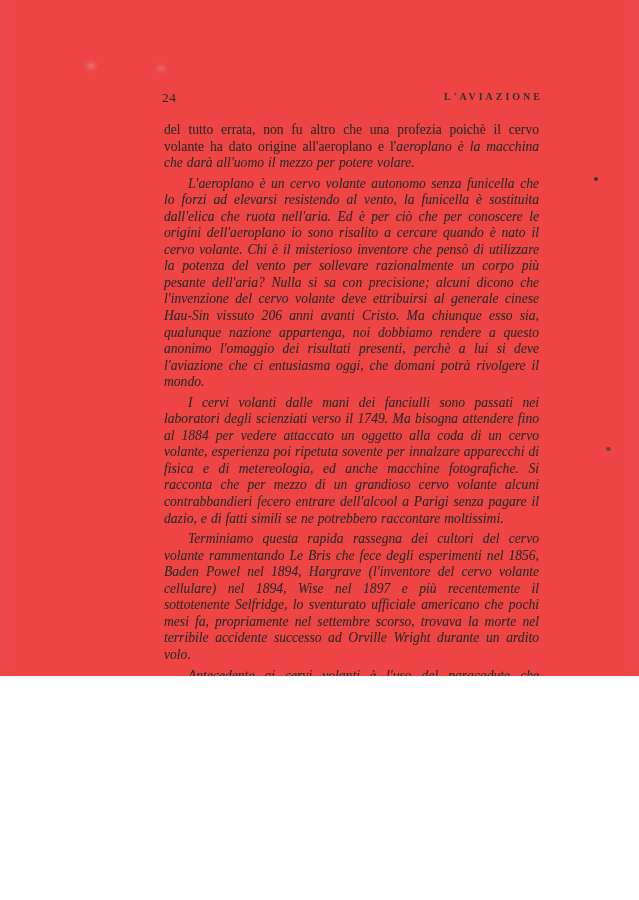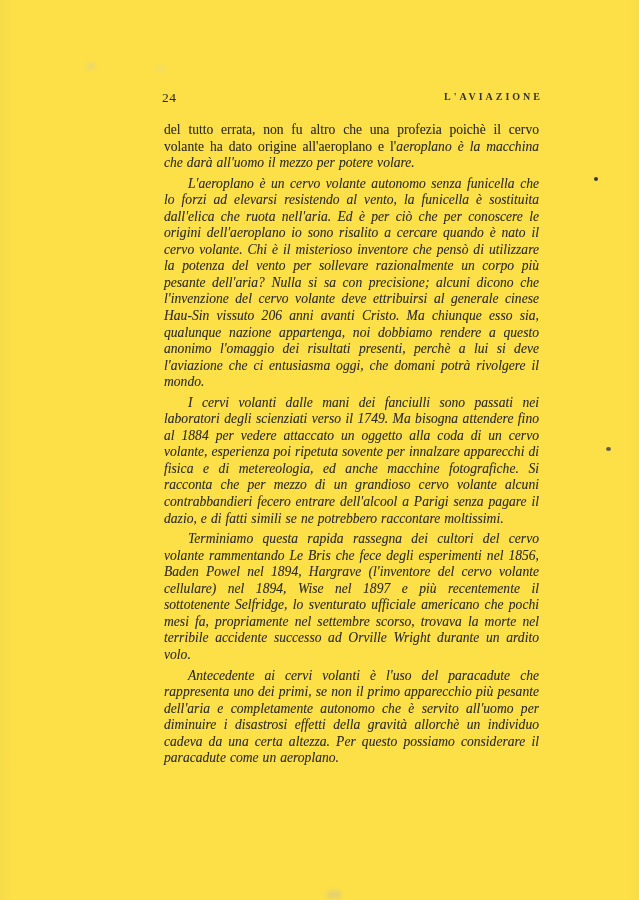--- a/index.html
+++ b/index.html
@@ -3,22 +3,22 @@
 <meta charset="utf-8">
 <style>
   html, body { margin: 0; padding: 0; }
   body {
     width: 639px; height: 900px;
     background: #ffffff;
     font-family: "Liberation Serif", "DejaVu Serif", serif;
   }
   .page {
     position: relative;
-    width: 639px; height: 900px;
-    background: #fde047;
+    width: 639px; height: 676px;
+    background: #ef4444;
     overflow: hidden;
     color: #2b2a27;
   }
   
   .page::before {
     content: "";
     position: absolute; inset: 0;
     background:
       linear-gradient(to right, rgba(120,120,115,0.05), rgba(0,0,0,0) 12px),
       linear-gradient(to left, rgba(120,120,115,0.04), rgba(0,0,0,0) 10px);

